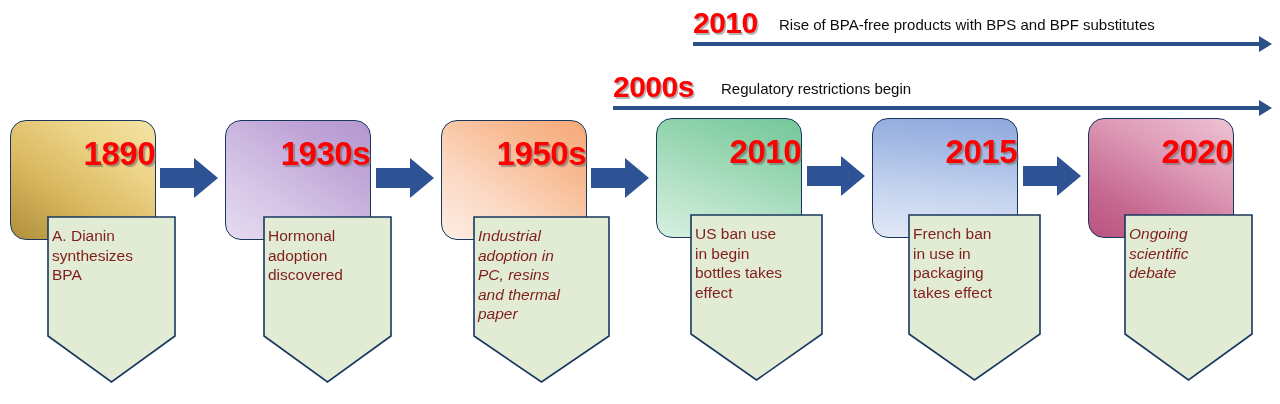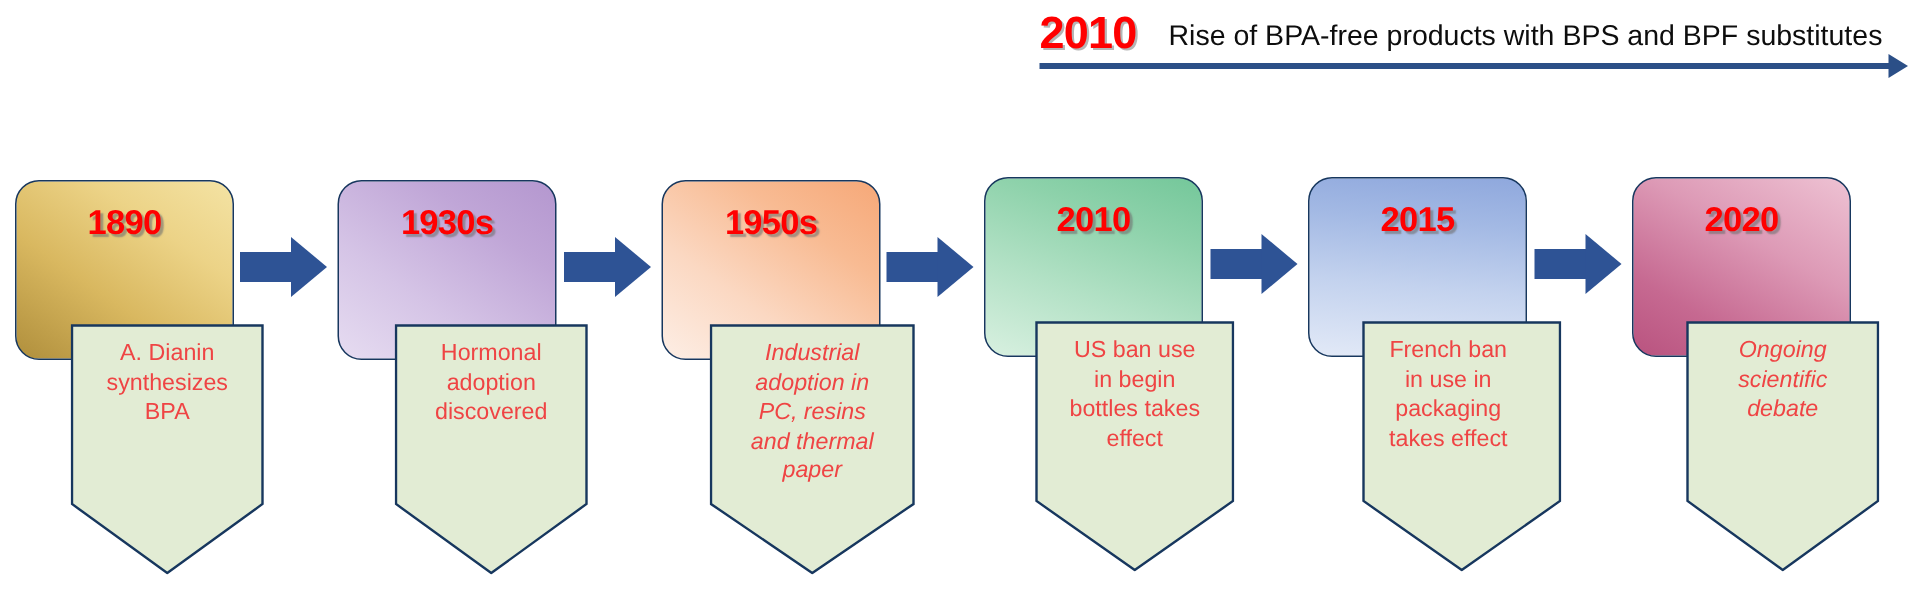--- a/index.html
+++ b/index.html
@@ -16,40 +16,40 @@
   .annot{position:absolute;height:56px;}
   .annot .yr{
     position:absolute;left:0;top:0;
     font-size:30px;font-weight:bold;color:#ff0000;
     letter-spacing:-0.5px;line-height:30px;
     text-shadow:1.5px 1.5px 0 rgba(120,120,120,.55);
     white-space:nowrap;
   }
   .annot .txt{
     position:absolute;top:8px;
-    font-size:19px;color:#0d0d0d;white-space:nowrap;line-height:18px;
+    font-size:15px;color:#0d0d0d;white-space:nowrap;line-height:18px;
   }
   .annot .axis{
     position:absolute;left:0;height:4px;background:#2b4f87;top:34px;
   }
   .annot .head{
     position:absolute;top:28px;width:0;height:0;
     border-top:8px solid transparent;border-bottom:8px solid transparent;
     border-left:13px solid #2b4f87;
   }
 
   
   .ybox{
     position:absolute;width:146px;height:120px;
     border:1.6px solid #17375e;border-radius:16px;
     box-sizing:border-box;
   }
   .ybox .ylab{
-    position:absolute;left:0;right:0;top:14px;text-align:center;
-    font-size:23px;font-weight:bold;color:#ff0000;
+    position:absolute;left:0;right:0;top:14px;text-align:right;
+    font-size:33px;font-weight:bold;color:#ff0000;
     letter-spacing:-0.5px;
     text-shadow:2px 2px 1px rgba(110,110,110,.6);
     white-space:nowrap;
   }
 
   
   .barrow{position:absolute;width:58px;height:40px;}
   .barrow .shaft{position:absolute;left:0;top:10px;width:36px;height:20px;background:#2e5395;}
   .barrow .tip{
     position:absolute;left:34px;top:0;width:0;height:0;
@@ -57,36 +57,42 @@
     border-left:24px solid #2e5395;
   }
 
   
   .callout{
     position:absolute;width:129px;height:167px;
   }
   .callout svg{position:absolute;left:0;top:0;}
   .callout .ctext{
     position:absolute;left:0;right:0;top:10px;
-    text-align:center;font-size:15.5px;line-height:19.5px;
-    color:#ef4444;padding:0 5px;box-sizing:border-box;
+    text-align:left;font-size:15.5px;line-height:19.5px;
+    color:#7f1d1d;padding:0 5px;box-sizing:border-box;
   }
 </style>
 </head>
 <body>
 
 <div id="stage">
 
   <div class="annot" style="left:693px;top:8px;width:587px;">
     <span class="yr">2010</span>
     <span class="txt" style="left:86px;">Rise of BPA-free products with BPS and BPF substitutes</span>
     <div class="axis" style="width:568px;"></div>
     <div class="head" style="left:566px;"></div>
   </div>
 
+  <div class="annot" style="left:613px;top:72px;width:667px;">
+    <span class="yr">2000s</span>
+    <span class="txt" style="left:108px;">Regulatory restrictions begin</span>
+    <div class="axis" style="width:648px;"></div>
+    <div class="head" style="left:646px;"></div>
+  </div>
 
   <div class="ybox" style="left:10px;top:120px;background:linear-gradient(215deg,#f4e3a4 0%,#ecd387 30%,#d9b860 62%,#b08f3c 100%);">
     <div class="ylab">1890</div>
   </div>
 
   <div class="ybox" style="left:225px;top:120px;background:linear-gradient(215deg,#b497cf 0%,#c0a6d7 28%,#d5c4e6 65%,#e6dcf1 100%);">
     <div class="ylab">1930s</div>
   </div>
 
   <div class="ybox" style="left:441px;top:120px;background:linear-gradient(215deg,#f6a878 0%,#f8bb93 30%,#fbd8c2 65%,#fdeee5 100%);">

